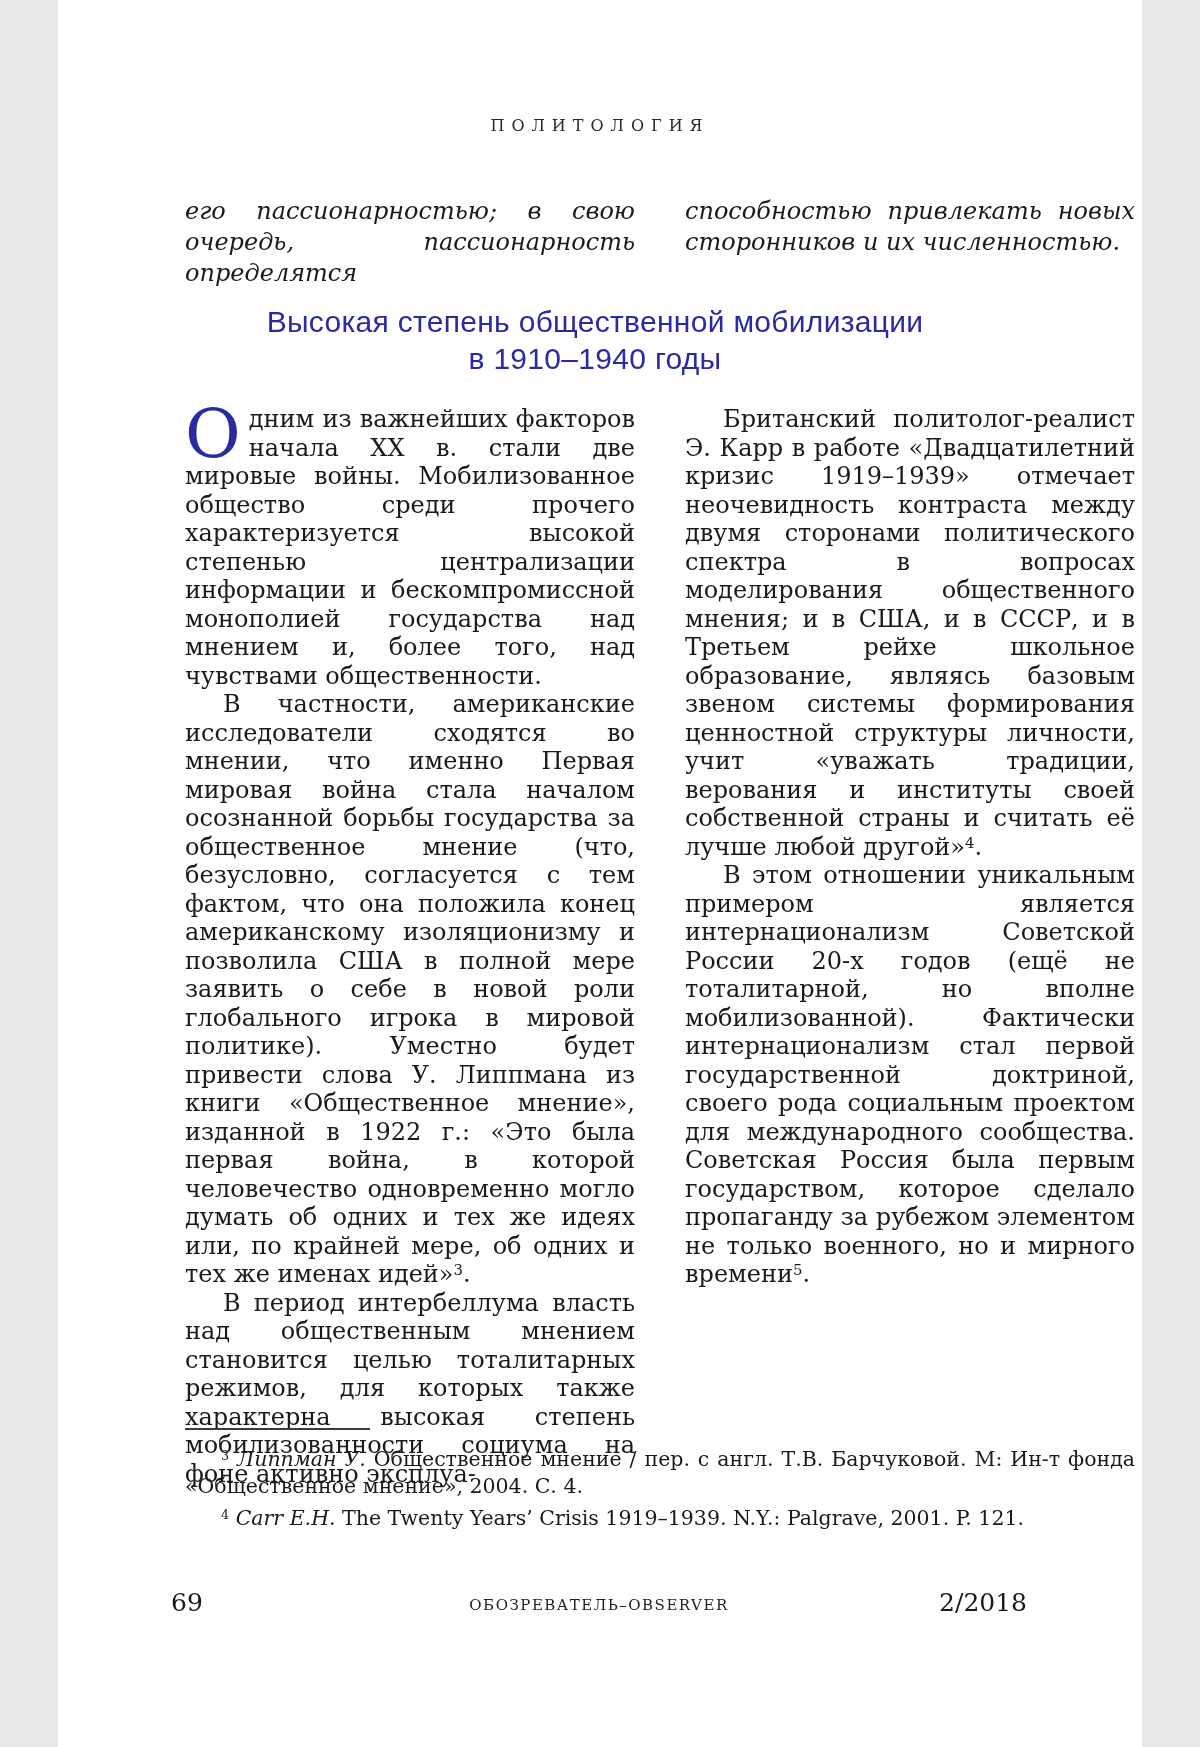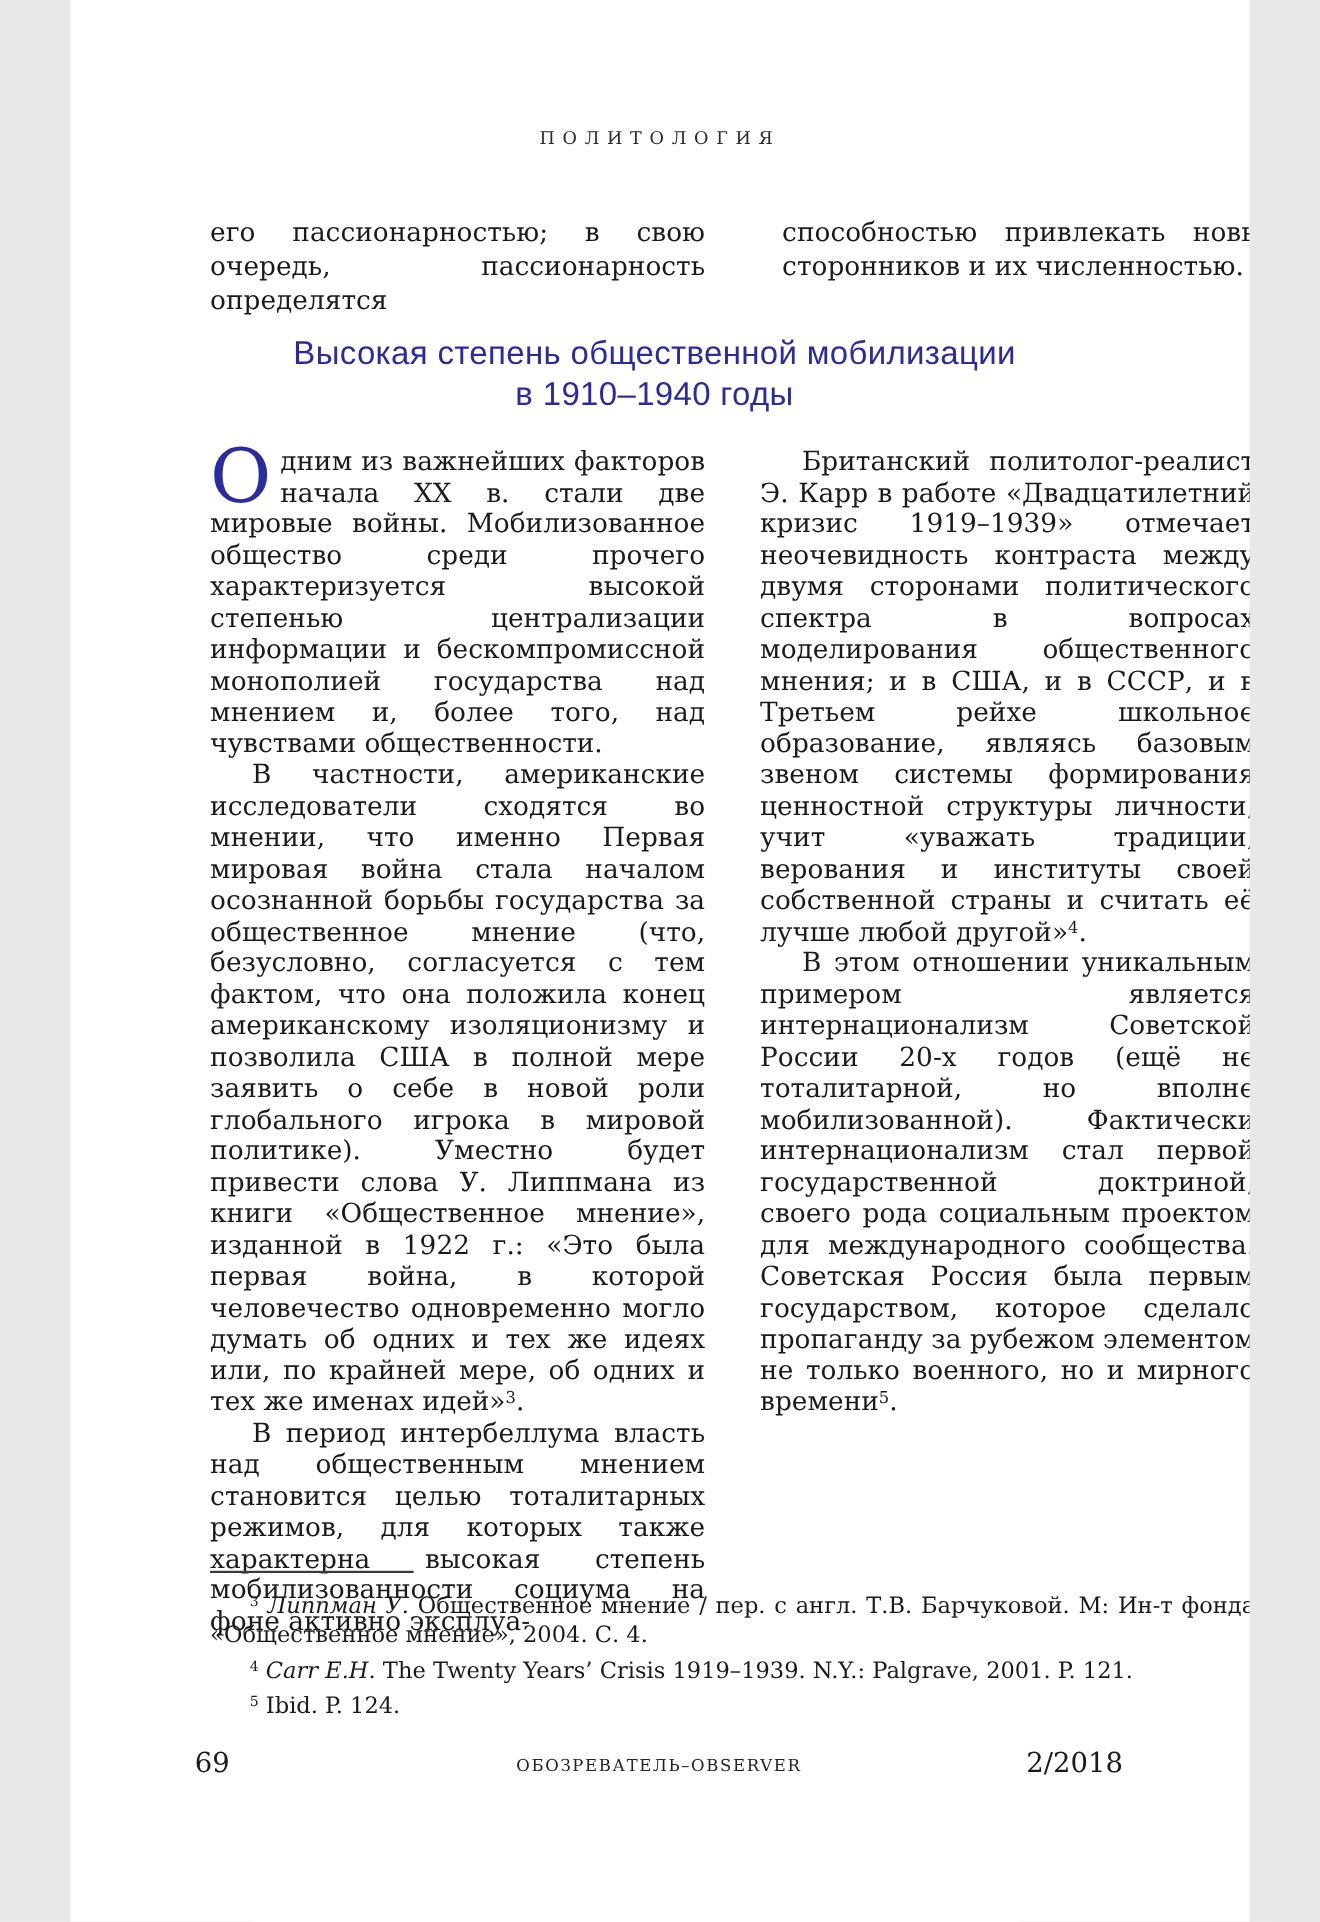--- a/index.html
+++ b/index.html
@@ -8,34 +8,35 @@
   }
   html,body{margin:0;padding:0;background:#e8e8e8;}
   .page{
     position:relative;
     width:1072px;height:1747px;
     margin:0 auto;
     background:#ffffff;
     color:var(--ink);
     font-family:"DejaVu Serif","Liberation Serif",serif;
     overflow:hidden;
+    padding-left:12px;
   }
   
   .rubric{
     position:absolute;top:116px;left:0;right:0;
     text-align:center;
     font-size:16px;
     letter-spacing:7px;
     color:#2a2a2a;
   }
   
   .intro{
     position:absolute;top:196px;left:127px;
-    display:grid;grid-template-columns:450px 450px;column-gap:70px;
-    font-size:24px;line-height:31px;
+    display:grid;grid-template-columns:450px 450px;column-gap:50px;
+    font-size:24px;line-height:31px;font-style:italic;
   }
   .intro p{margin:0;text-align:justify;}
   .intro p.justify-last{text-align-last:justify;}
   
   .article-title{
     position:absolute;top:303px;left:0;right:10px;
     text-align:center;
     font-family:"Liberation Sans","DejaVu Sans",sans-serif;
     font-weight:400;
     font-size:30px;line-height:37px;
@@ -126,21 +127,20 @@
       <p><span>Британский политолог-реалист Э. Карр в работе «Двадцатилетний кризис 1919–1939» отмечает неочевидность контраста между двумя сторонами политического спектра в вопросах моделирования общественного мнения; и в США, и в СССР, и в Третьем рейхе школьное образование, являясь базовым звеном системы формирования ценностной структуры личности, учит «уважать традиции, верования и институты своей собственной страны и считать её лучше любой другой»</span><sup class="fnref">4</sup><span>.</span></p>
       <p><span>В этом отношении уникальным примером является интернационализм Советской России 20-х годов (ещё не тоталитарной, но вполне мобилизованной). Фактически интернационализм стал первой государственной доктриной, своего рода социальным проектом для международного сообщества. Советская Россия была первым государством, которое сделало пропаганду за рубежом элементом не только военного, но и мирного времени</span><sup class="fnref">5</sup><span>.</span></p>
     </div>
 
   </div>
 
   <div class="footnotes">
     <div class="fn-rule"></div>
     <p><sup class="fnref">3</sup> <span class="fn-author">Липпман У.</span><span> Общественное мнение / пер. с англ. Т.В. Барчуковой. М: Ин-т фонда «Общественное мнение», 2004. С. 4.</span></p>
     <p><sup class="fnref">4</sup> <span class="fn-author">Carr E.H.</span><span> The Twenty Years’ Crisis 1919–1939. N.Y.: Palgrave, 2001. P. 121.</span></p>
-    <p><sup class="fnref">5</sup> <span>Ibid. P. 124.</span></p>
   </div>
 
   <div class="footer">
     <span class="pageno">69</span>
     <span class="journal">ОБОЗРЕВАТЕЛЬ–OBSERVER</span>
     <span class="issue">2/2018</span>
   </div>
 
 </div>
 

